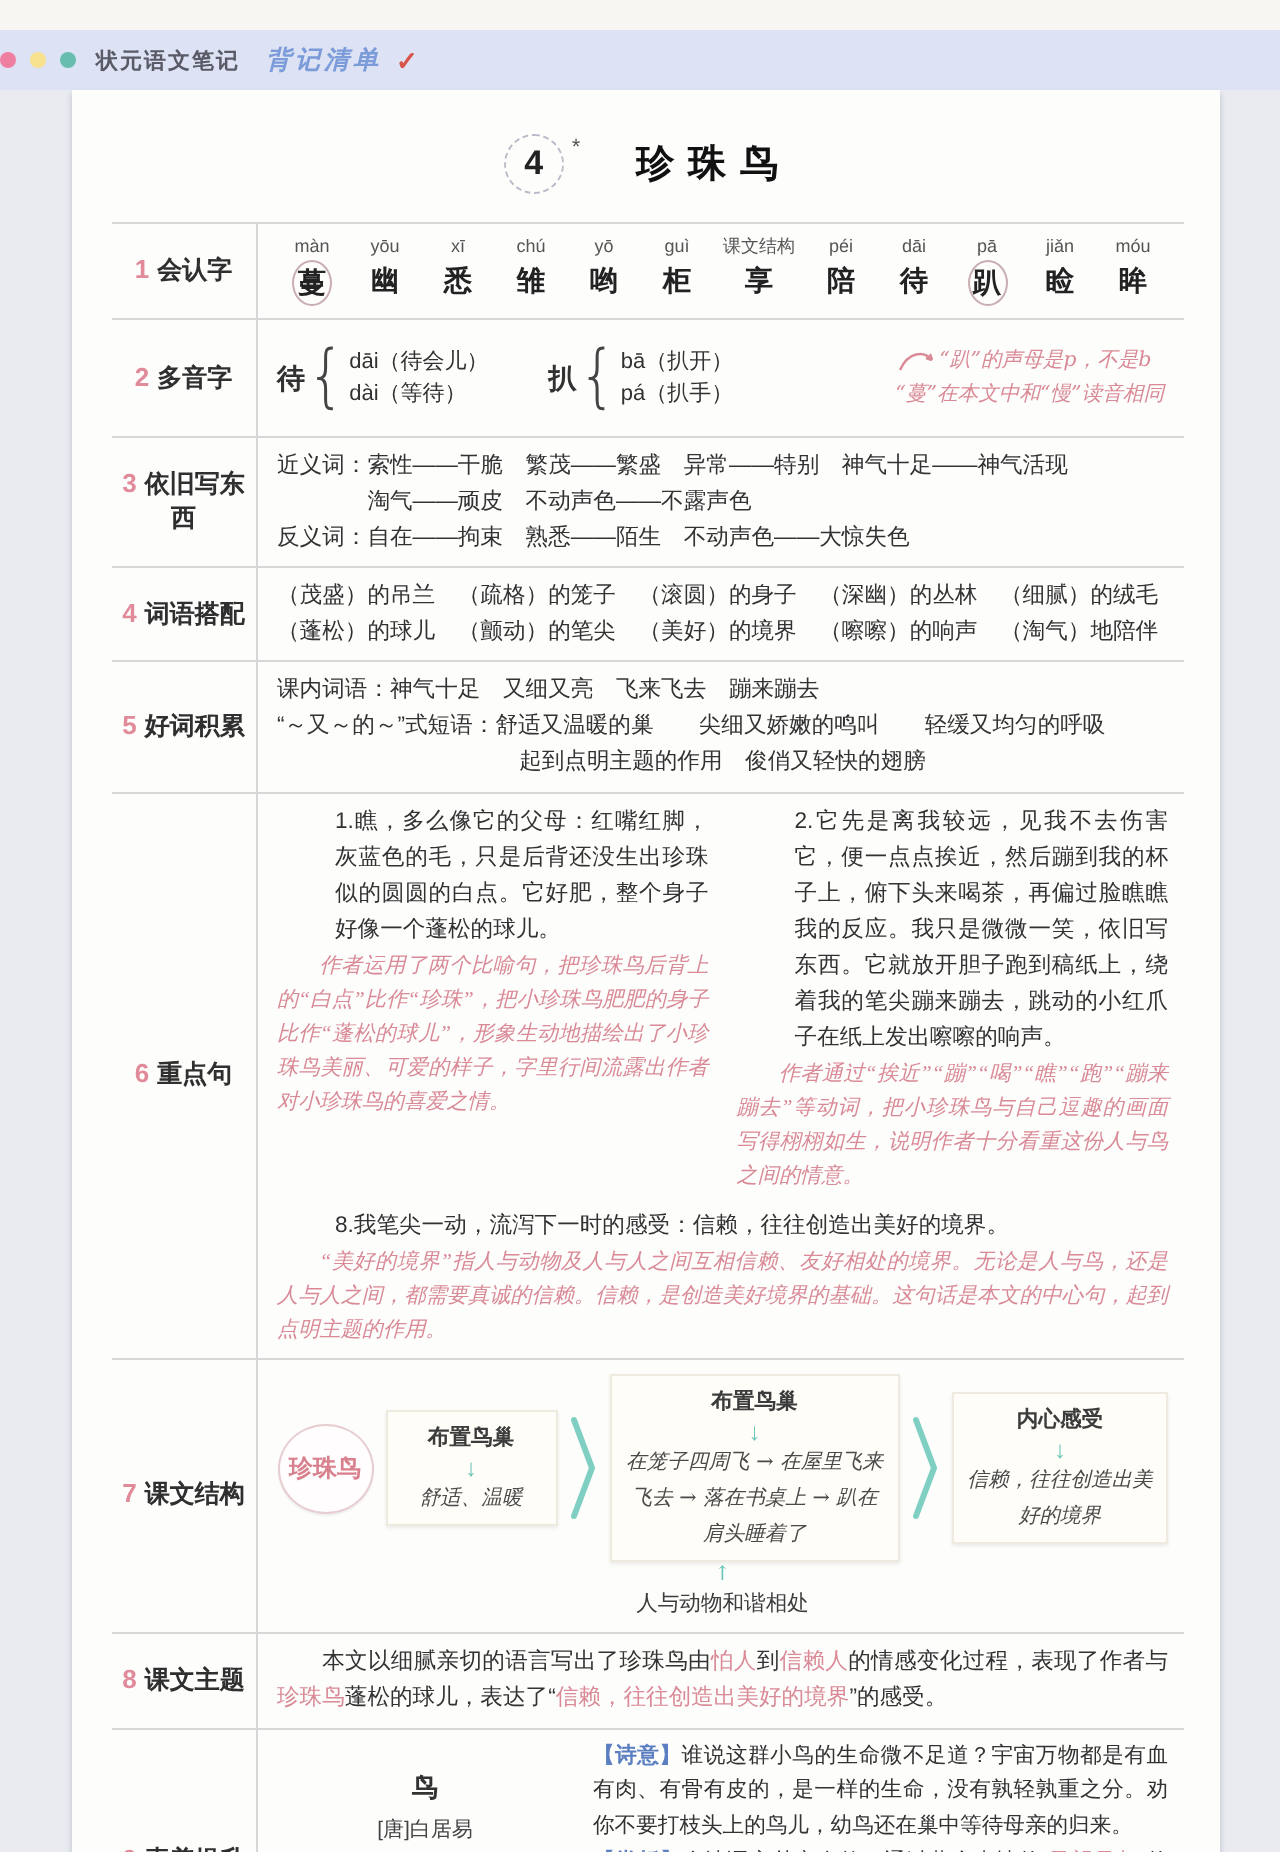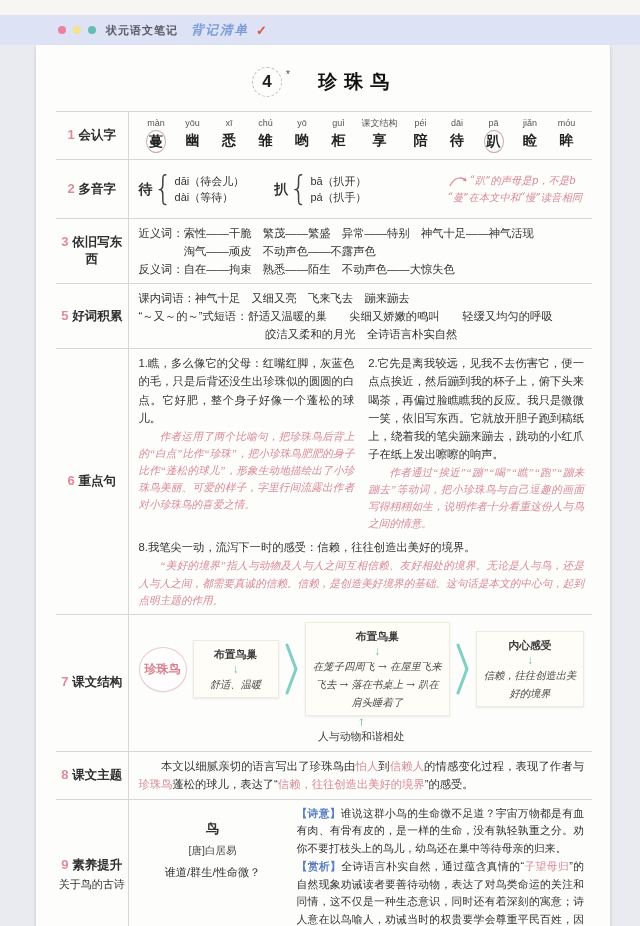--- a/index.html
+++ b/index.html
@@ -5,21 +5,21 @@
   * { box-sizing: border-box; margin: 0; padding: 0; }
   html,body { width:640px; }
   body {
     height:926px; background:#e9ebf1;
     font-family:"Liberation Sans",sans-serif; color:#3a3a3a;
     overflow:hidden;
   }
   .top-white { height:15px; background:#f7f6f3; }
   .top-bar {
     height:30px; background:#dde3f4; display:flex; align-items:center;
-    padding-left:58px; gap:7px;
+    gap:7px;
   }
   .dot { width:8px; height:8px; border-radius:50%; display:inline-block; }
   .dot.p { background:#ef7fa0; } .dot.y { background:#f7e08e; } .dot.t { background:#66bdb0; }
   .brand { font-size:11px; font-weight:bold; color:#5a5a66; letter-spacing:1px; margin-left:3px; }
   .badge { font-size:12.5px; font-weight:bold; font-style:italic; color:#7b9bd9; letter-spacing:2px; margin-left:6px; }
   .check { color:#d9544a; font-size:13px; font-weight:bold; }
 
   .sheet {
     margin:0 30px 0 36px; background:#fdfdfc; min-height:812px;
     padding:14px 18px 10px 20px; box-shadow:0 2px 3px rgba(60,60,80,.25);
@@ -62,21 +62,21 @@
     font-family:"DejaVu Serif",serif; font-style:italic;
     color:#d98a96; font-size:10.3px; line-height:1.65;
   }
   .arrow-curve { display:inline-block; vertical-align:middle; margin-right:2px; }
 
   .line { white-space:pre-wrap; }
   .line.center { text-align:center; }
 
   
   .kp-grid { display:grid; grid-template-columns:1fr 1fr; column-gap:14px; }
-  .kp-black { text-align:justify; }
+  .kp-black { text-align:justify;margin-left:29px; }
   .kp-note { font-family:Liberation Serif, serif; font-style:italic; color:#d98a96; text-indent:2em; text-align:justify; font-size:10.6px; line-height:1.62; margin-top:1px; }
   .kp-item3 { margin-top:6px; }
 
   
   .struct { display:flex; align-items:center; gap:6px; padding:2px 0 0; }
   .bubble {
     flex:0 0 auto; border:1px solid #e7cdd1; border-radius:50%;
     padding:12px 5px; font-size:12px; font-weight:bold; color:#d9808e;
     background:#fffdfd; box-shadow:0 1px 1px rgba(0,0,0,.06);
   }
@@ -222,29 +222,38 @@
       <td class="lab">
         <span class="num">3</span><span>依旧写东西</span>
       </td>
       <td class="con" style="height:54px;">
         <div class="line">近义词：索性——干脆　繁茂——繁盛　异常——特别　神气十足——神气活现</div>
         <div class="line">　　　　淘气——顽皮　不动声色——不露声色</div>
         <div class="line">反义词：自在——拘束　熟悉——陌生　不动声色——大惊失色</div>
       </td>
     </tr>
 
+    <tr>
+      <td class="lab">
+        <span class="num">4</span><span>词语搭配</span>
+      </td>
+      <td class="con" style="height:46px;">
+        <div class="line">（茂盛）的吊兰　（疏格）的笼子　（滚圆）的身子　（深幽）的丛林　（细腻）的绒毛</div>
+        <div class="line">（蓬松）的球儿　（颤动）的笔尖　（美好）的境界　（嚓嚓）的响声　（淘气）地陪伴</div>
+      </td>
+    </tr>
 
     <tr>
       <td class="lab">
         <span class="num">5</span><span>好词积累</span>
       </td>
       <td class="con" style="height:54px;">
         <div class="line">课内词语：神气十足　又细又亮　飞来飞去　蹦来蹦去</div>
         <div class="line">“～又～的～”式短语：舒适又温暖的巢　　尖细又娇嫩的鸣叫　　轻缓又均匀的呼吸</div>
-        <div class="line center">皎洁又柔和的月光　全诗语言朴实自然</div>
+        <div class="line center">起到点明主题的作用　俊俏又轻快的翅膀</div>
       </td>
     </tr>
 
     <tr>
       <td class="lab">
         <span class="num">6</span><span>重点句</span>
       </td>
       <td class="con" style="height:236px; vertical-align:top;">
         <div class="kp-grid">
           <div>

